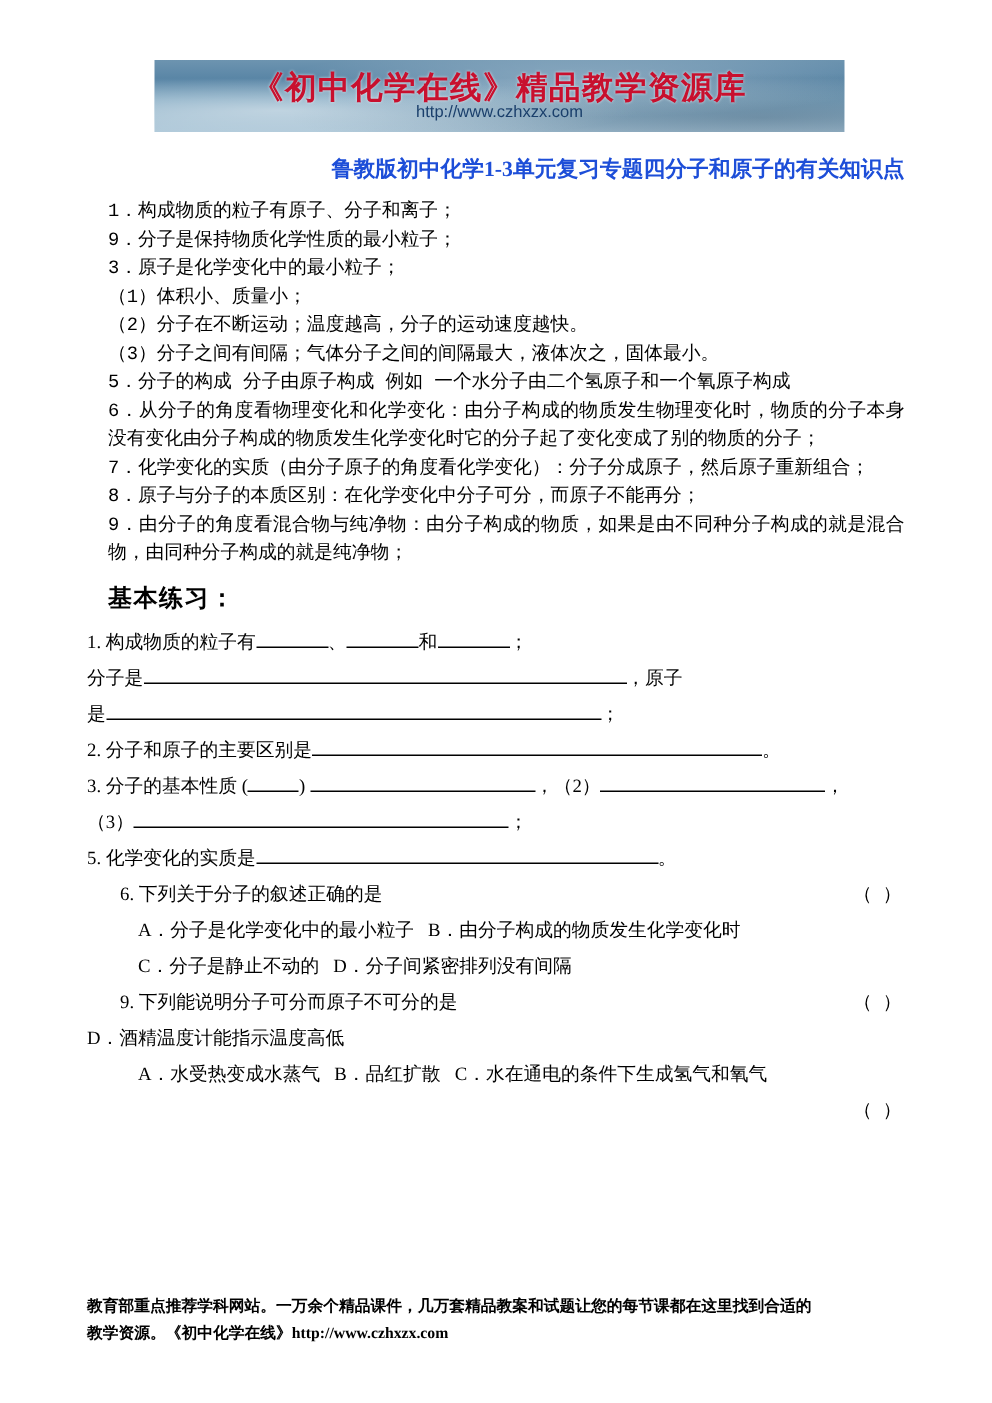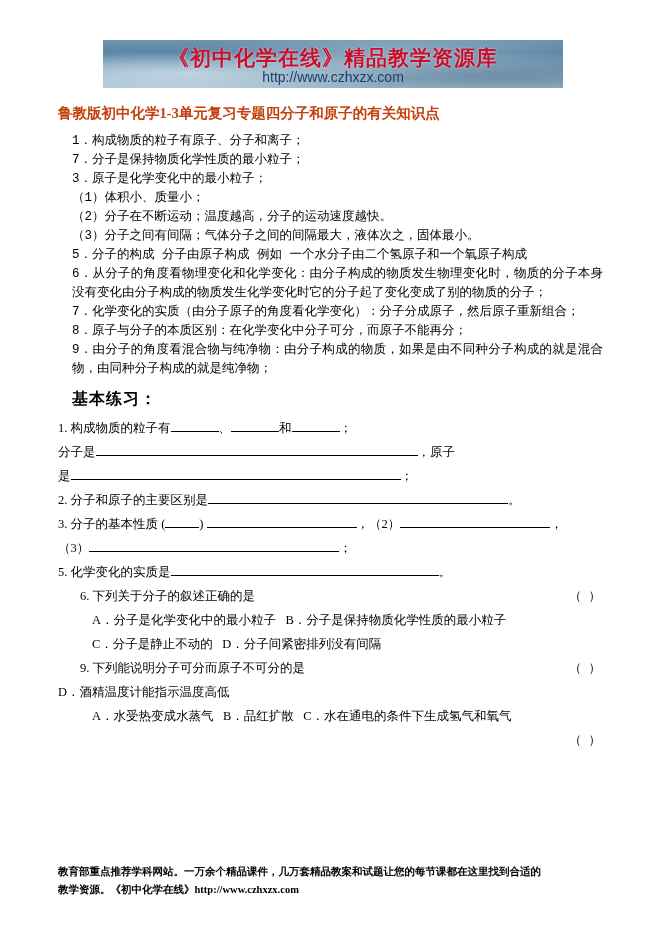--- a/index.html
+++ b/index.html
@@ -53,39 +53,39 @@
     letter-spacing: 1px;
     text-shadow: 0 0 2px rgba(255,255,255,0.7);
     white-space: nowrap;
   }
   .banner-url {
     position: absolute;
     left: 0; right: 0;
     top: 29px;
     text-align: center;
     font-family: "Liberation Sans", sans-serif;
-    font-size: 14px;
+    font-size: 11px;
     color: #1a3f6b;
     white-space: nowrap;
   }
   
   .doc {
     position: absolute;
     left: 0;
     top: 100px;
     width: 661px;
     padding: 0 58px 0 58px;
     box-sizing: border-box;
   }
   h1.title {
     margin: 0 0 2px 0;
     font-size: 14.5px;
     font-weight: bold;
-    color: #c2410c;
-    text-align: left;
+    color: #1d4ed8;
+    text-align: right;
     line-height: 26px;
     letter-spacing: 0px;
   }
   .lines {
     margin-top: 6px;
   }
   .ln {
     font-size: 12.5px;
     line-height: 19px;
     text-indent: 0;
@@ -154,21 +154,21 @@
     <div class="banner-title">《初中化学在线》精品教学资源库</div>
     <div class="banner-url">http://www.czhxzx.com</div>
   </div>
 
   <div class="doc">
 
     <h1 class="title">鲁教版初中化学1-3单元复习专题四分子和原子的有关知识点</h1>
 
     <div class="lines">
       <p class="ln">1．构成物质的粒子有原子、分子和离子；</p>
-      <p class="ln">7．分子是保持物质化学性质的最小粒子；</p>
+      <p class="ln">9．分子是保持物质化学性质的最小粒子；</p>
       <p class="ln">3．原子是化学变化中的最小粒子；</p>
       <p class="ln">（1）体积小、质量小；</p>
       <p class="ln">（2）分子在不断运动；温度越高，分子的运动速度越快。</p>
       <p class="ln">（3）分子之间有间隔；气体分子之间的间隔最大，液体次之，固体最小。</p>
       <p class="ln">5．分子的构成  分子由原子构成 例如 一个水分子由二个氢原子和一个氧原子构成</p>
       <p class="ln">6．从分子的角度看物理变化和化学变化：由分子构成的物质发生物理变化时，物质的分子本身没有变化由分子构成的物质发生化学变化时它的分子起了变化变成了别的物质的分子；</p>
       <p class="ln">7．化学变化的实质（由分子原子的角度看化学变化）：分子分成原子，然后原子重新组合；</p>
       <p class="ln">8．原子与分子的本质区别：在化学变化中分子可分，而原子不能再分；</p>
       <p class="ln">9．由分子的角度看混合物与纯净物：由分子构成的物质，如果是由不同种分子构成的就是混合物，由同种分子构成的就是纯净物；</p>
     </div>
@@ -203,21 +203,21 @@
 
 
       <p class="q">
         <span>5. 化学变化的实质是</span><span class="blank b-fill2"></span><span>。</span>
       </p>
 
       <p class="q indent q-row">
         <span class="paren">（     ）</span><span>6. 下列关于分子的叙述正确的是</span>
       </p>
       <p class="q indent2">
-        <span class="opt">A．分子是化学变化中的最小粒子</span>&nbsp;&nbsp;&nbsp;<span class="opt">B．分子是保持物质化学性质的最小粒子</span>
+        <span class="opt">A．分子是化学变化中的最小粒子</span>&nbsp;&nbsp;&nbsp;<span class="opt">B．由分子构成的物质发生化学变化时</span>
       </p>
       <p class="q indent2">
         <span class="opt">C．分子是静止不动的</span>&nbsp;&nbsp;&nbsp;<span class="opt">D．分子间紧密排列没有间隔</span>
       </p>
 
       <p class="q indent q-row">
         <span class="paren">（     ）</span><span>9. 下列能说明分子可分而原子不可分的是</span>
       </p>
       <p class="q">
         <span class="opt">D．酒精温度计能指示温度高低</span>

